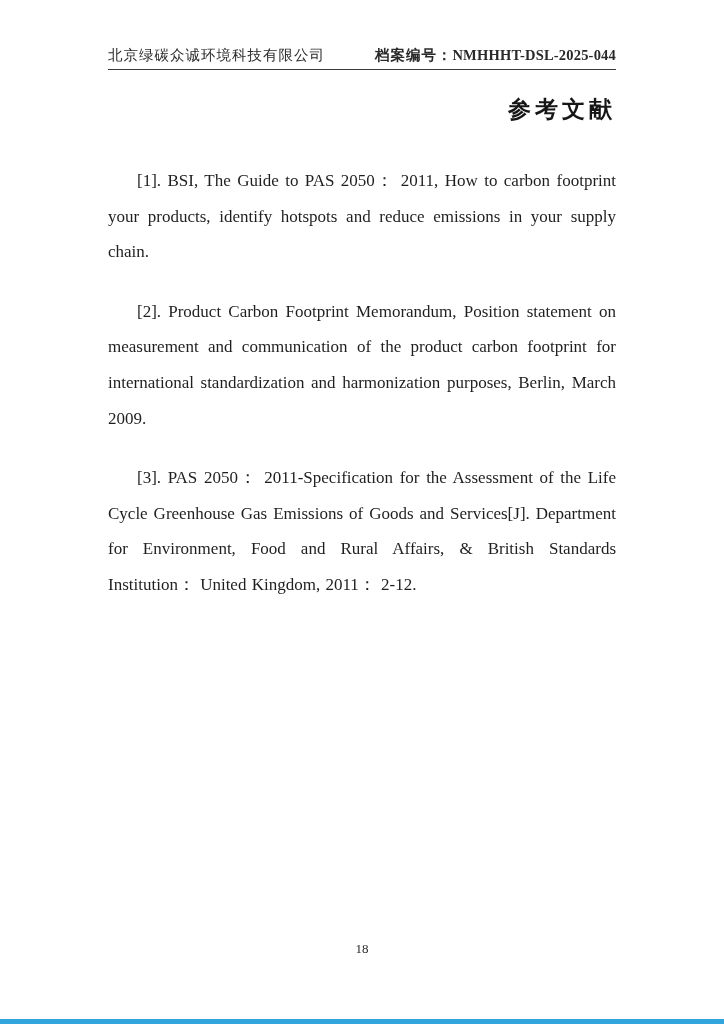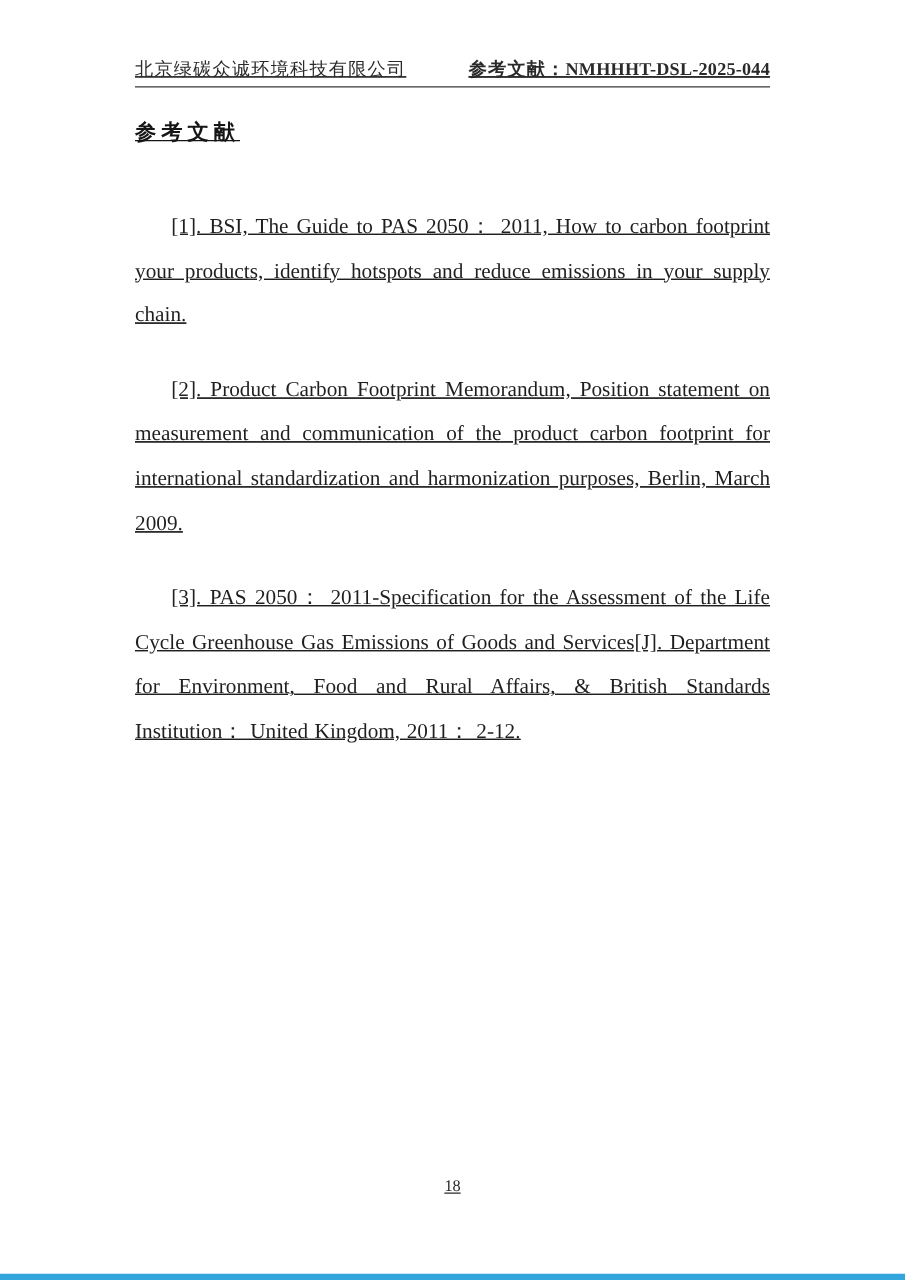--- a/index.html
+++ b/index.html
@@ -1,15 +1,15 @@
 <!DOCTYPE html>
 <html><head>
 <meta charset="utf-8">
 <style>
-  * { margin: 0; padding: 0; box-sizing: border-box; text-decoration: underline; }
+  * { margin: 0; padding: 0; box-sizing: border-box; }
   html, body {
     width: 724px; height: 1024px;
     background: #ffffff;
     font-family: "Liberation Serif", "DejaVu Serif", serif;
     overflow: hidden;
   }
   .page {
     position: relative;
     width: 724px; height: 1024px;
     background: #ffffff;
@@ -34,22 +34,22 @@
   .header-rule {
     position: absolute;
     top: 69px; left: 108px; width: 508px;
     border: none;
     border-top: 1.8px solid #3a3a3a;
   }
   
   .doc-title {
     position: absolute;
     top: 94px; left: 108px; width: 508px;
-    text-align: left;
-    font-size: 17px;
+    text-align: right;
+    font-size: 23px;
     font-weight: bold;
     color: #161616;
     letter-spacing: 4px;
   }
   
   .body-text {
     position: absolute;
     top: 139px; left: 108px; width: 508px;
     font-size: 17px;
     line-height: 35.6px;
@@ -77,21 +77,21 @@
   }
 </style>
 </head>
 <body>
 
 <div class="page">
 
   <div class="header">
     <span class="company">北京绿碳众诚环境科技有限公司</span>
     <span class="doc-no">
-      <span class="label">参考文献：</span><span>NMHHHT-DSL-2025-044</span>
+      <span class="label">档案编号：</span><span>NMHHHT-DSL-2025-044</span>
     </span>
   </div>
 
   <hr class="header-rule" style="border-top-color: rgb(58, 58, 58);">
 
   <h1 class="doc-title">参考文献</h1>
 
   <div class="body-text" style="color: rgb(31, 31, 31);">
     <p>[1]. BSI, The Guide to PAS 2050： 2011, How to carbon footprint your products, identify hotspots and reduce emissions in your supply chain.</p>
     <p>[2]. Product Carbon Footprint Memorandum, Position statement on measurement and communication of the product carbon footprint for international standardization and harmonization purposes, Berlin, March 2009.</p>

